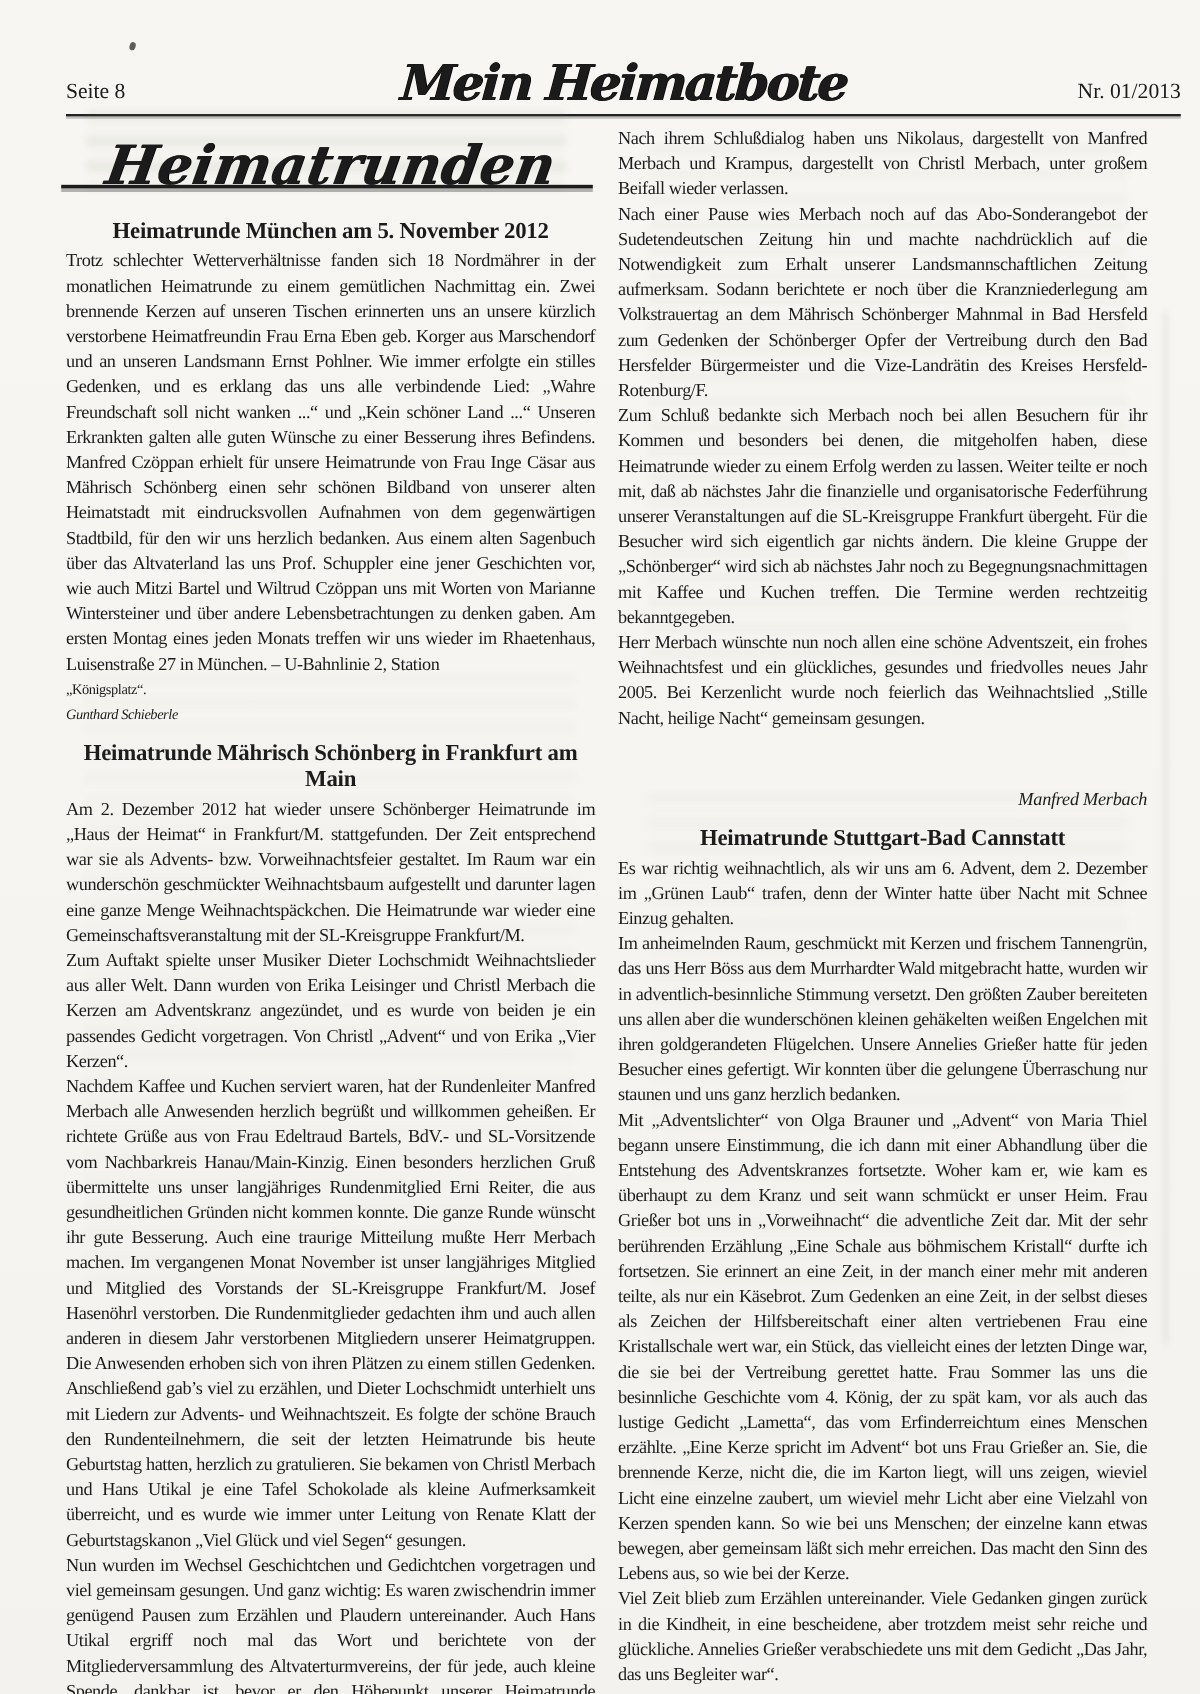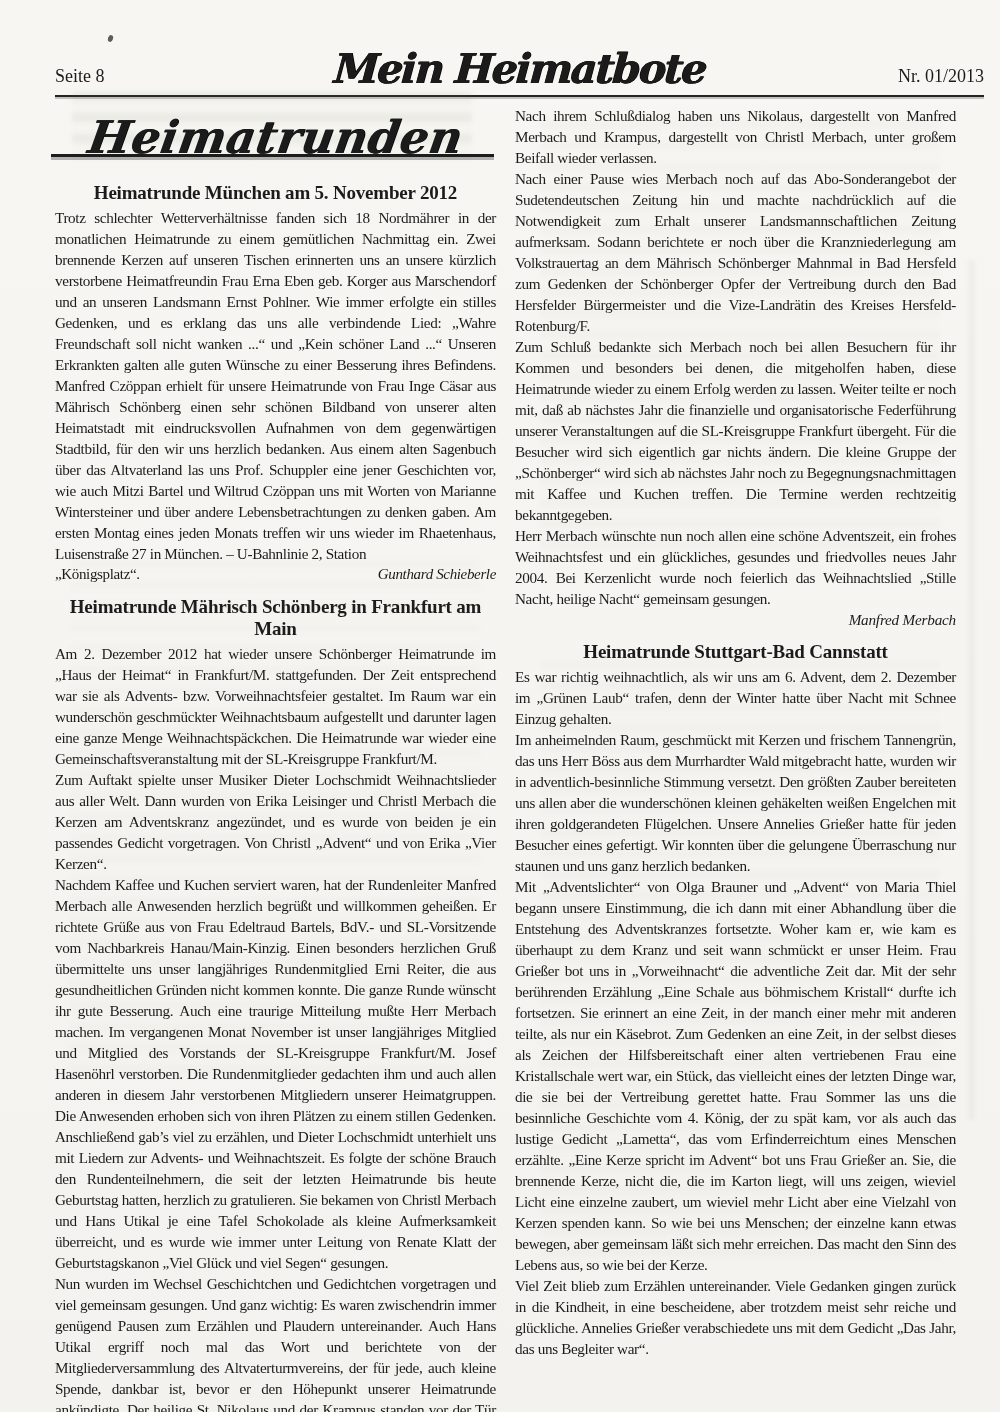--- a/index.html
+++ b/index.html
@@ -61,31 +61,33 @@
   h2.sec-head {
     font-size: 19px;
     line-height: 22px;
     text-align: center;
     margin: 11px 0 3px 0;
     letter-spacing: -0.2px;
   }
   .split-line {
     display: flex;
     justify-content: space-between;
-    font-size: 15px;
+    font-size: 12px;
     line-height: 21px;
     letter-spacing: -0.35px;
-  }
-  .sig { font-style: italic; text-align: center; }
+    flex-direction: column;
+  }
+  .sig { font-style: italic; }
   .sig-line {
     text-align: right;
     font-style: italic;
     font-size: 15.2px;
     line-height: 21px;
     letter-spacing: -0.2px;
+    margin-top: 47px;
   }
   
   .banner {
     position: relative;
     height: 62px;
     margin: 4px 0 6px 0;
   }
   .banner-line {
     position: absolute;
     left: -4px;
@@ -179,21 +181,21 @@
       <p class="body-par">Zum Auftakt spielte unser Musiker Dieter Lochschmidt Weihnachtslieder aus aller Welt. Dann wurden von Erika Leisinger und Christl Merbach die Kerzen am Adventskranz angezündet, und es wurde von beiden je ein passendes Gedicht vorgetragen. Von Christl „Advent“ und von Erika „Vier Kerzen“.</p>
       <p class="body-par">Nachdem Kaffee und Kuchen serviert waren, hat der Rundenleiter Manfred Merbach alle Anwesenden herzlich begrüßt und willkommen geheißen. Er richtete Grüße aus von Frau Edeltraud Bartels, BdV.- und SL-Vorsitzende vom Nachbarkreis Hanau/Main-Kinzig. Einen besonders herzlichen Gruß übermittelte uns unser langjähriges Rundenmitglied Erni Reiter, die aus gesundheitlichen Gründen nicht kommen konnte. Die ganze Runde wünscht ihr gute Besserung. Auch eine traurige Mitteilung mußte Herr Merbach machen. Im vergangenen Monat November ist unser langjähriges Mitglied und Mitglied des Vorstands der SL-Kreisgruppe Frankfurt/M. Josef Hasenöhrl verstorben. Die Rundenmitglieder gedachten ihm und auch allen anderen in diesem Jahr verstorbenen Mitgliedern unserer Heimatgruppen. Die Anwesenden erhoben sich von ihren Plätzen zu einem stillen Gedenken. Anschließend gab’s viel zu erzählen, und Dieter Lochschmidt unterhielt uns mit Liedern zur Advents- und Weihnachtszeit. Es folgte der schöne Brauch den Rundenteilnehmern, die seit der letzten Heimatrunde bis heute Geburtstag hatten, herzlich zu gratulieren. Sie bekamen von Christl Merbach und Hans Utikal je eine Tafel Schokolade als kleine Aufmerksamkeit überreicht, und es wurde wie immer unter Leitung von Renate Klatt der Geburtstagskanon „Viel Glück und viel Segen“ gesungen.</p>
       <p class="body-par">Nun wurden im Wechsel Geschichtchen und Gedichtchen vorgetragen und viel gemeinsam gesungen. Und ganz wichtig: Es waren zwischendrin immer genügend Pausen zum Erzählen und Plaudern untereinander. Auch Hans Utikal ergriff noch mal das Wort und berichtete von der Mitgliederversammlung des Altvaterturmvereins, der für jede, auch kleine Spende, dankbar ist, bevor er den Höhepunkt unserer Heimatrunde ankündigte. Der heilige St. Nikolaus und der Krampus standen vor der Tür und kamen mit der musikalischen Begleitung mit dem Lied „Laßt uns froh und munter sein“ würdevoll herein.</p>
 
     </section>
 
     <section class="col">
       <p class="body-par">Nach ihrem Schlußdialog haben uns Nikolaus, dargestellt von Manfred Merbach und Krampus, dargestellt von Christl Merbach, unter großem Beifall wieder verlassen.</p>
       <p class="body-par">Nach einer Pause wies Merbach noch auf das Abo-Sonderangebot der Sudetendeutschen Zeitung hin und machte nachdrücklich auf die Notwendigkeit zum Erhalt unserer Landsmannschaftlichen Zeitung aufmerksam. Sodann berichtete er noch über die Kranzniederlegung am Volkstrauertag an dem Mährisch Schönberger Mahnmal in Bad Hersfeld zum Gedenken der Schönberger Opfer der Vertreibung durch den Bad Hersfelder Bürgermeister und die Vize-Landrätin des Kreises Hersfeld-Rotenburg/F.</p>
       <p class="body-par">Zum Schluß bedankte sich Merbach noch bei allen Besuchern für ihr Kommen und besonders bei denen, die mitgeholfen haben, diese Heimatrunde wieder zu einem Erfolg werden zu lassen. Weiter teilte er noch mit, daß ab nächstes Jahr die finanzielle und organisatorische Federführung unserer Veranstaltungen auf die SL-Kreisgruppe Frankfurt übergeht. Für die Besucher wird sich eigentlich gar nichts ändern. Die kleine Gruppe der „Schönberger“ wird sich ab nächstes Jahr noch zu Begegnungsnachmittagen mit Kaffee und Kuchen treffen. Die Termine werden rechtzeitig bekanntgegeben.</p>
-      <p class="body-par">Herr Merbach wünschte nun noch allen eine schöne Adventszeit, ein frohes Weihnachtsfest und ein glückliches, gesundes und friedvolles neues Jahr 2004. Bei Kerzenlicht wurde noch feierlich das Weihnachtslied „Stille Nacht, heilige Nacht“ gemeinsam gesungen.</p>
+      <p class="body-par">Herr Merbach wünschte nun noch allen eine schöne Adventszeit, ein frohes Weihnachtsfest und ein glückliches, gesundes und friedvolles neues Jahr 2005. Bei Kerzenlicht wurde noch feierlich das Weihnachtslied „Stille Nacht, heilige Nacht“ gemeinsam gesungen.</p>
       <div class="sig-line">Manfred Merbach</div>
 
       <h2 class="sec-head">Heimatrunde Stuttgart-Bad Cannstatt</h2>
       <p class="body-par">Es war richtig weihnachtlich, als wir uns am 6. Advent, dem 2. Dezember im „Grünen Laub“ trafen, denn der Winter hatte über Nacht mit Schnee Einzug gehalten.</p>
       <p class="body-par">Im anheimelnden Raum, geschmückt mit Kerzen und frischem Tannengrün, das uns Herr Böss aus dem Murrhardter Wald mitgebracht hatte, wurden wir in adventlich-besinnliche Stimmung versetzt. Den größten Zauber bereiteten uns allen aber die wunderschönen kleinen gehäkelten weißen Engelchen mit ihren goldgerandeten Flügelchen. Unsere Annelies Grießer hatte für jeden Besucher eines gefertigt. Wir konnten über die gelungene Überraschung nur staunen und uns ganz herzlich bedanken.</p>
       <p class="body-par">Mit „Adventslichter“ von Olga Brauner und „Advent“ von Maria Thiel begann unsere Einstimmung, die ich dann mit einer Abhandlung über die Entstehung des Adventskranzes fortsetzte. Woher kam er, wie kam es überhaupt zu dem Kranz und seit wann schmückt er unser Heim. Frau Grießer bot uns in „Vorweihnacht“ die adventliche Zeit dar. Mit der sehr berührenden Erzählung „Eine Schale aus böhmischem Kristall“ durfte ich fortsetzen. Sie erinnert an eine Zeit, in der manch einer mehr mit anderen teilte, als nur ein Käsebrot. Zum Gedenken an eine Zeit, in der selbst dieses als Zeichen der Hilfsbereitschaft einer alten vertriebenen Frau eine Kristallschale wert war, ein Stück, das vielleicht eines der letzten Dinge war, die sie bei der Vertreibung gerettet hatte. Frau Sommer las uns die besinnliche Geschichte vom 4. König, der zu spät kam, vor als auch das lustige Gedicht „Lametta“, das vom Erfinderreichtum eines Menschen erzählte. „Eine Kerze spricht im Advent“ bot uns Frau Grießer an. Sie, die brennende Kerze, nicht die, die im Karton liegt, will uns zeigen, wieviel Licht eine einzelne zaubert, um wieviel mehr Licht aber eine Vielzahl von Kerzen spenden kann. So wie bei uns Menschen; der einzelne kann etwas bewegen, aber gemeinsam läßt sich mehr erreichen. Das macht den Sinn des Lebens aus, so wie bei der Kerze.</p>
       <p class="body-par">Viel Zeit blieb zum Erzählen untereinander. Viele Gedanken gingen zurück in die Kindheit, in eine bescheidene, aber trotzdem meist sehr reiche und glückliche. Annelies Grießer verabschiedete uns mit dem Gedicht „Das Jahr, das uns Begleiter war“.</p>
 
     </section>
 

